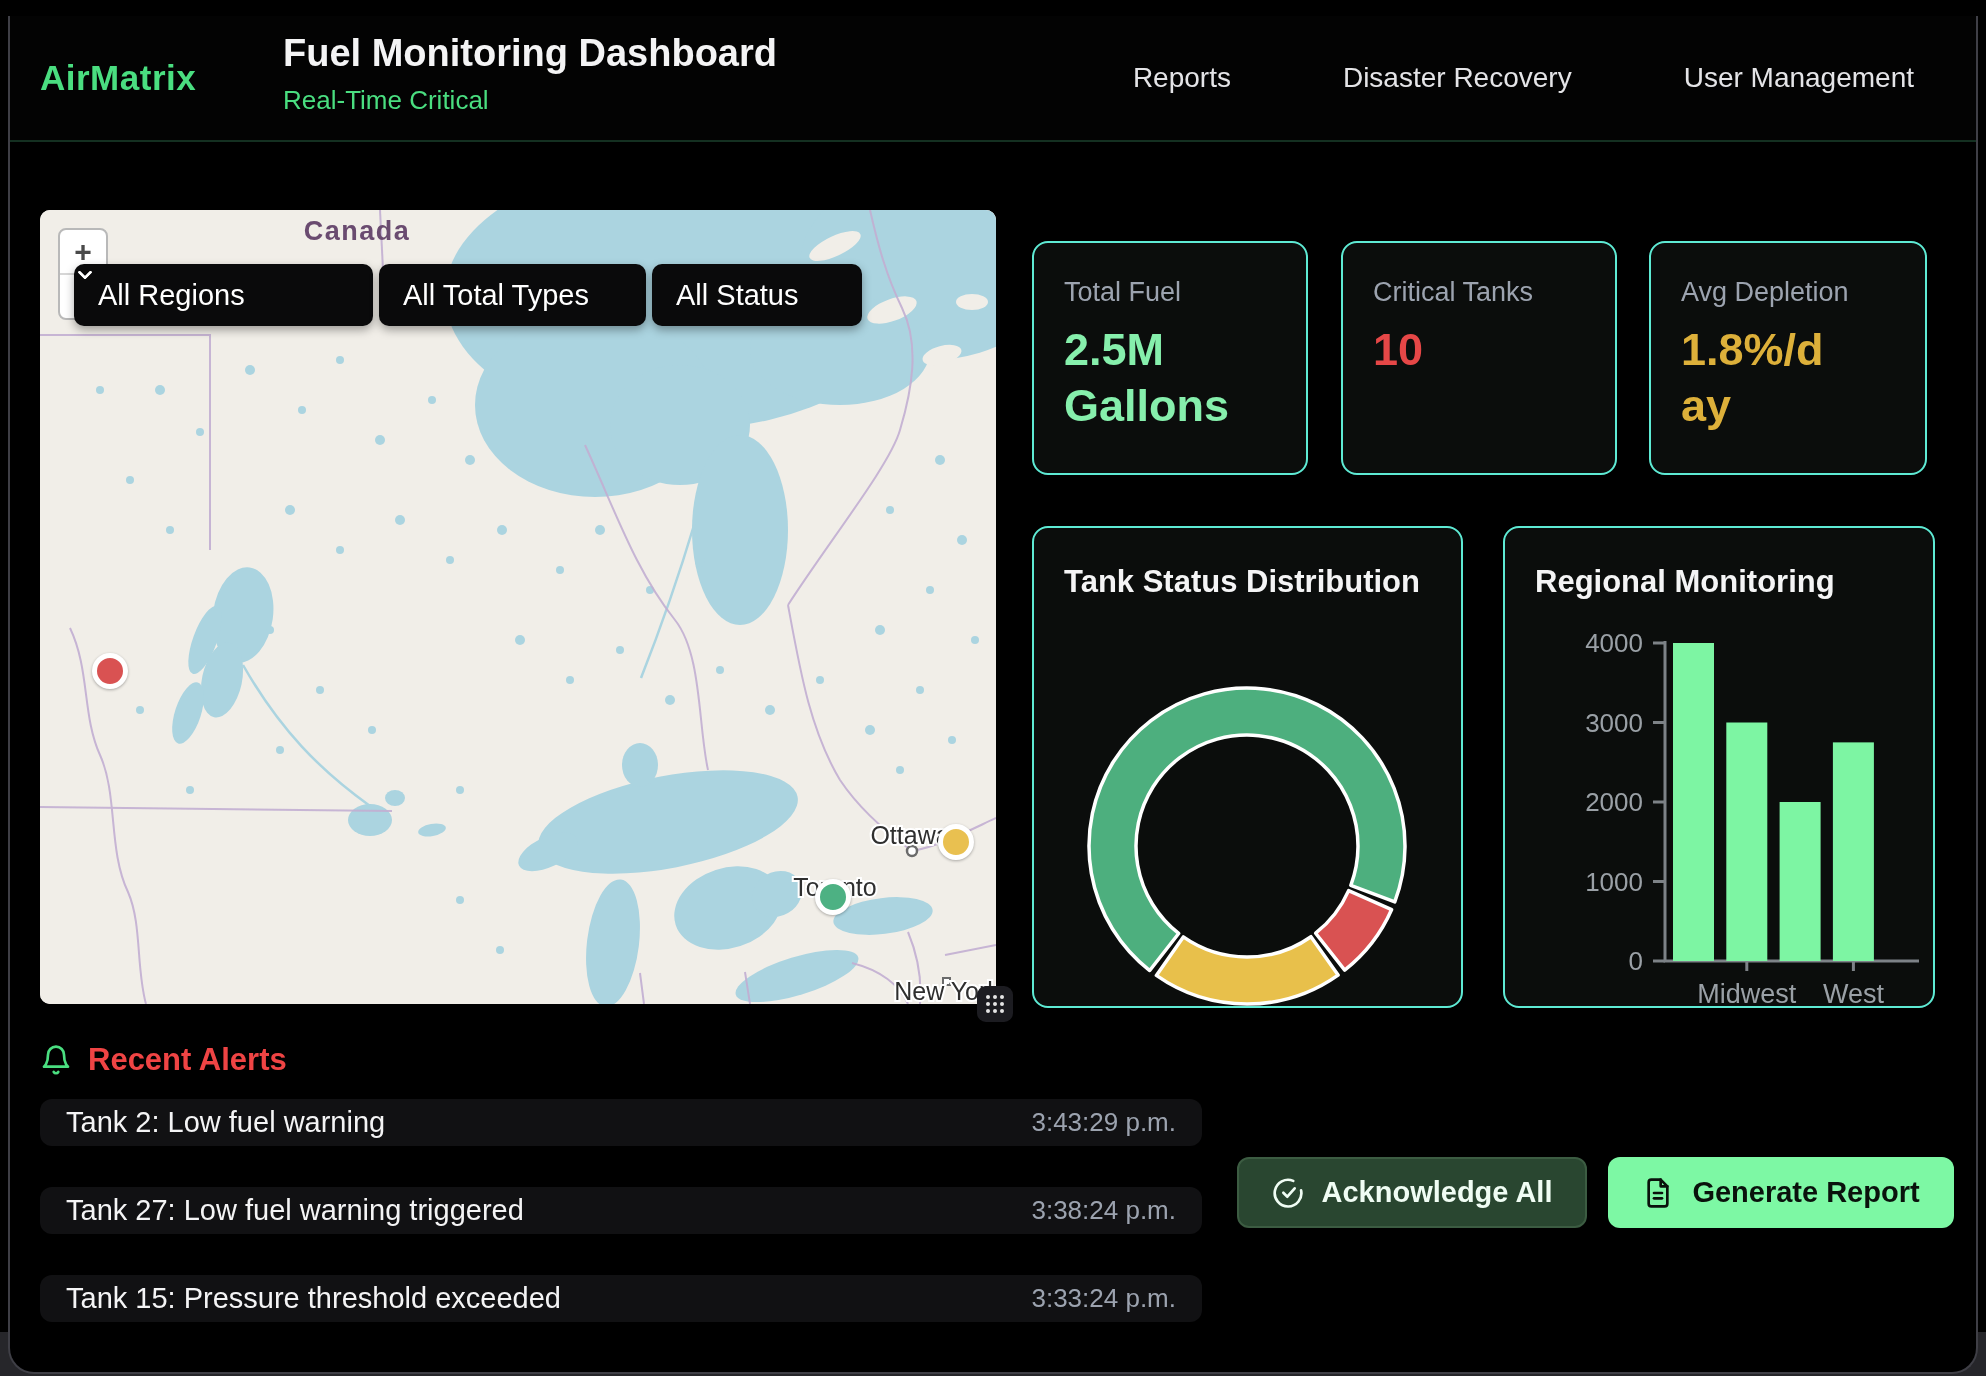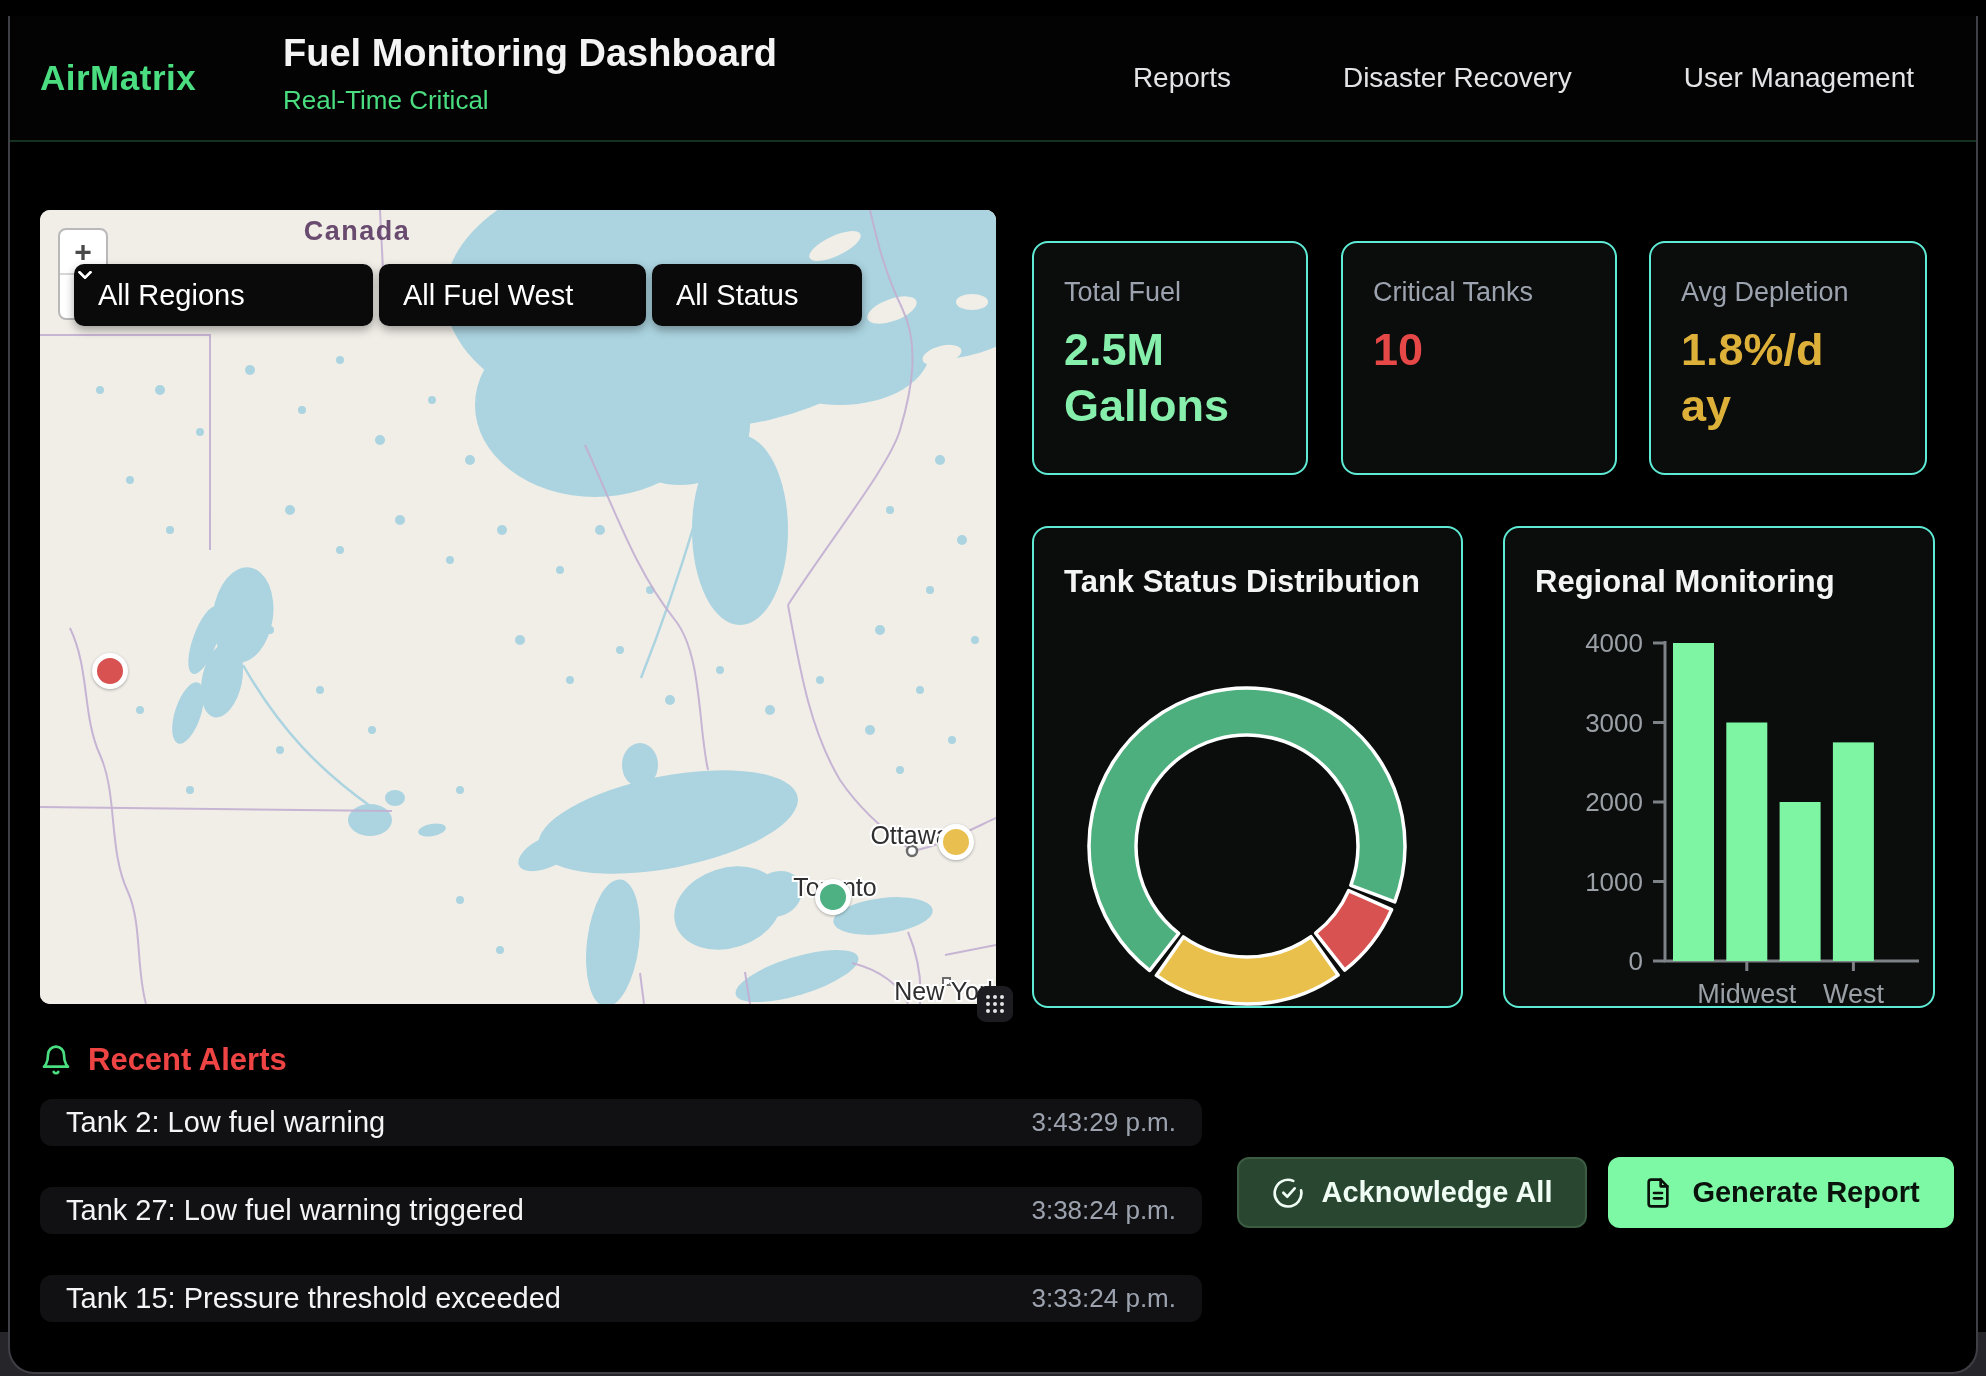--- a/index.html
+++ b/index.html
@@ -212,21 +212,21 @@
     <div class="filterbar">
       <div class="dropdown">
         <span>All Regions</span>
         <span class="chev">
           <svg width="22" height="22" viewBox="0 0 24 24" fill="none" stroke="#fff" stroke-width="2.6" stroke-linecap="round" stroke-linejoin="round">
               <polyline points="6 9 12 15 18 9"></polyline>
             </svg>
         </span>
       </div>
       <div class="dropdown">
-        <span>All Fuel West</span>
+        <span>All Total Types</span>
         <span class="chev">
           <svg width="22" height="22" viewBox="0 0 24 24" fill="none" stroke="#fff" stroke-width="2.6" stroke-linecap="round" stroke-linejoin="round">
               <polyline points="6 9 12 15 18 9"></polyline>
             </svg>
         </span>
       </div>
       <div class="dropdown">
         <span>All Status</span>
         <span class="chev">
           <svg width="22" height="22" viewBox="0 0 24 24" fill="none" stroke="#fff" stroke-width="2.6" stroke-linecap="round" stroke-linejoin="round">

